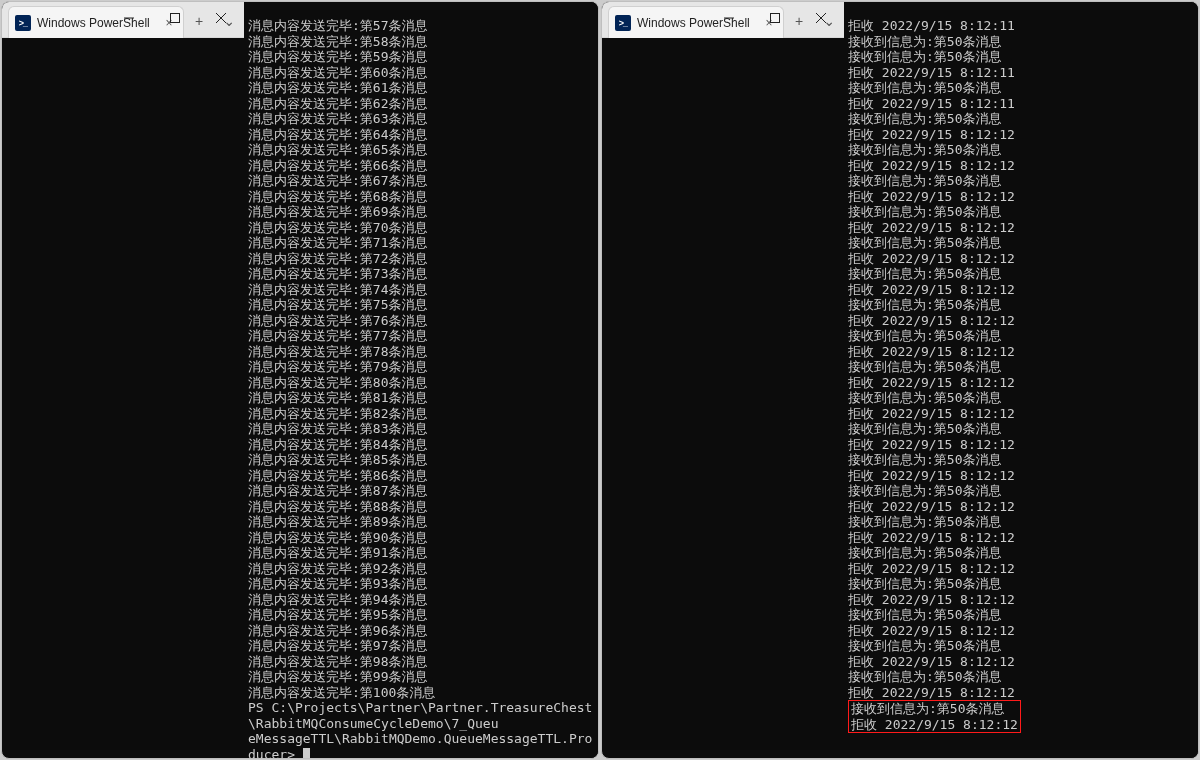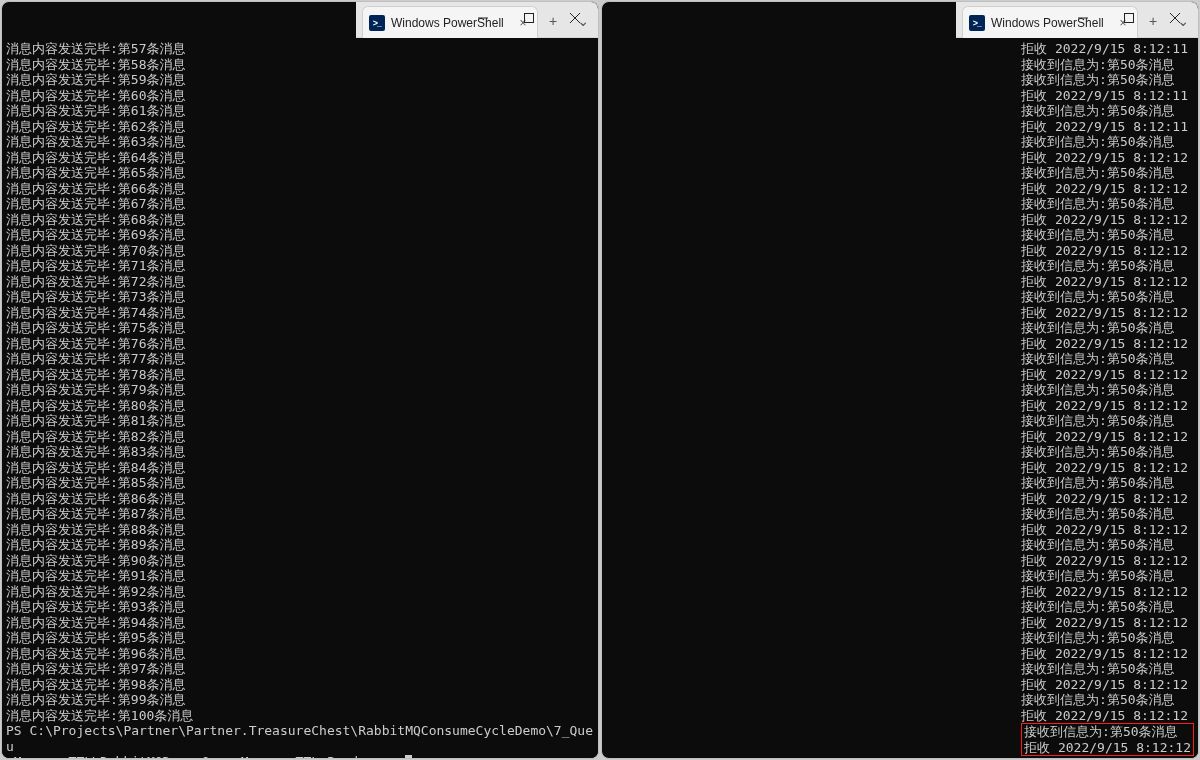--- a/index.html
+++ b/index.html
@@ -15,22 +15,21 @@
     width: 1200px; height: 760px;
   }
   .window {
     width: 598px; height: 758px;
     margin: 1px;
     background: #0c0c0c;
     border: 1px solid #bfbfbf;
     border-radius: 8px;
     overflow: hidden;
     display: flex;
-    flex-direction: column;
-    align-items: flex-end;
+    flex-direction: row;
   }
   .titlebar {
     height: 36px;
     background: #e6e6e6;
     display: flex;
     align-items: flex-start;
     position: relative;
     border-bottom: 1px solid #d8d8d8;
   }
   .tab {
@@ -88,21 +87,21 @@
   }
   .win-btn svg { width: 10px; height: 10px; stroke: #222; fill: none; stroke-width: 1; }
 
   .terminal {
     flex: 1;
     background: #0c0c0c;
     color: #cccccc;
     font-family: Consolas, "Microsoft YaHei", monospace;
     font-size: 13px;
     line-height: 15.5px;
-    padding: 3px 4px;
+    padding: 16px 4px;
     white-space: pre-wrap;
     word-break: break-all;
     overflow: hidden;
     position: relative;
   }
   .highlight-box {
     border: 1px solid #ff1a1a;
     padding: 0 2px;
     display: inline-block;
     line-height: 15.5px;

